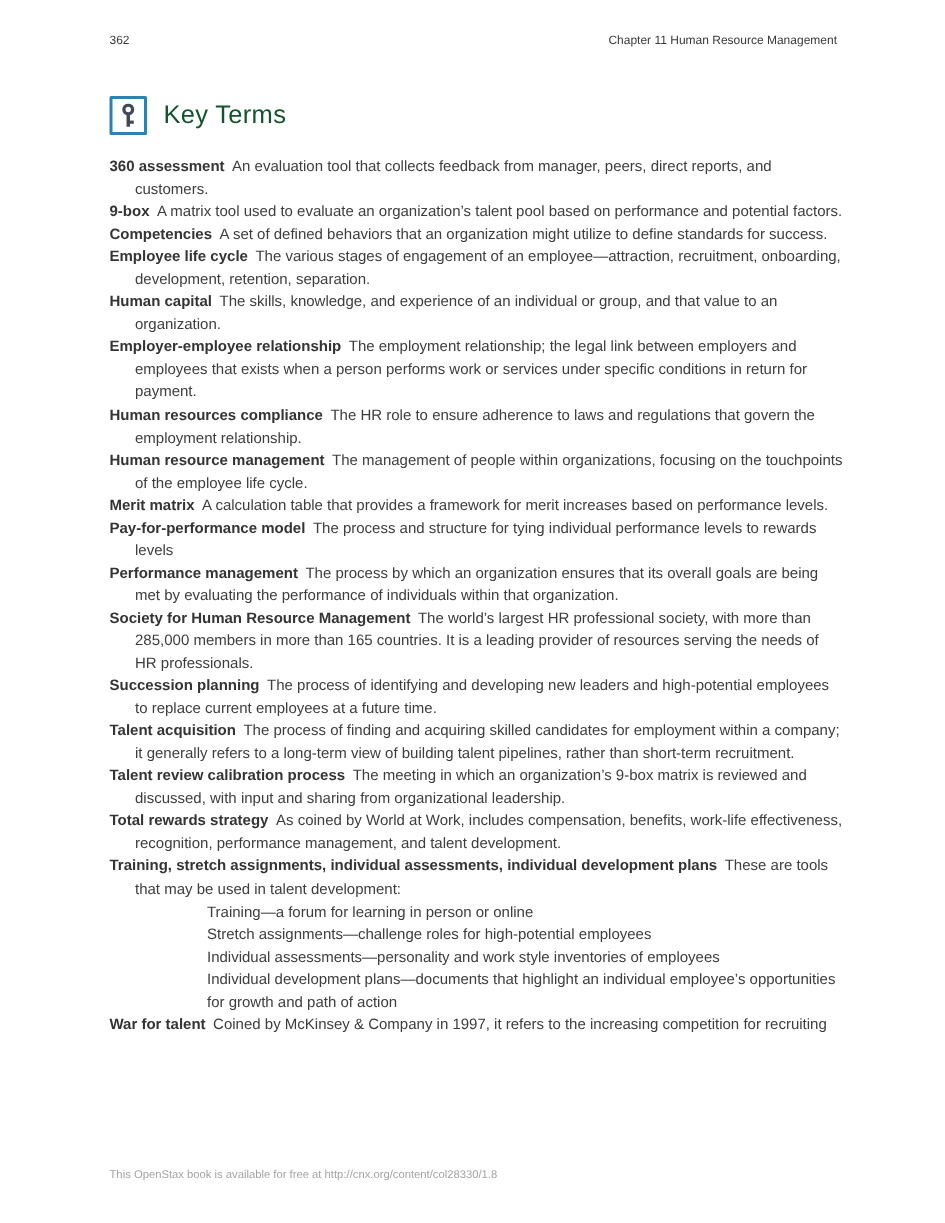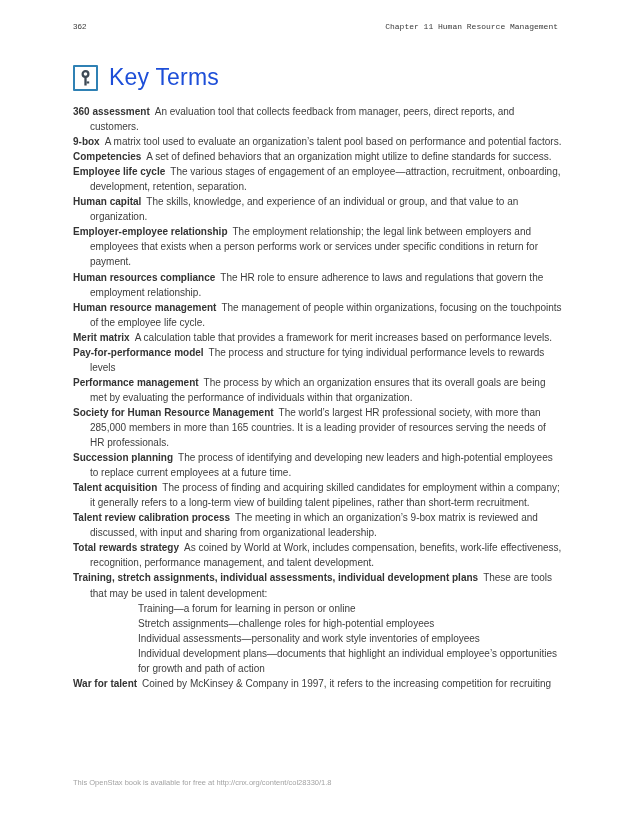--- a/index.html
+++ b/index.html
@@ -19,43 +19,43 @@
   .running-head {
     position: absolute;
     top: 22px;
     left: 73px;
     right: 72px;
     display: flex;
     justify-content: space-between;
     font-size: 8px;
     color: #3a3a3a;
   }
-  .running-head .chapter { text-align: center; font-family: Liberation Mono, monospace; }
+  .running-head .chapter { text-align: center; }
   .section-head {
     position: absolute;
     top: 64px;
     left: 73px;
     display: flex;
     align-items: center;
   }
   .icon-box {
     width: 21px;
     height: 22px;
     border: 2px solid #2f81b4;
     border-radius: 1px;
     display: flex;
     align-items: center;
     justify-content: center;
     background: #ffffff;
   }
   .section-title {
     margin-left: 11px;
-    font-size: 23px;
+    font-size: 17px;
     font-weight: 400;
-    color: #1d4ed8;
+    color: #14532d;
     letter-spacing: 0.2px;
   }
   .terms {
     position: absolute;
     top: 104px;
     left: 73px;
     width: 489px;
     font-size: 10px;
     line-height: 15.05px;
     color: #3d3d3d;

